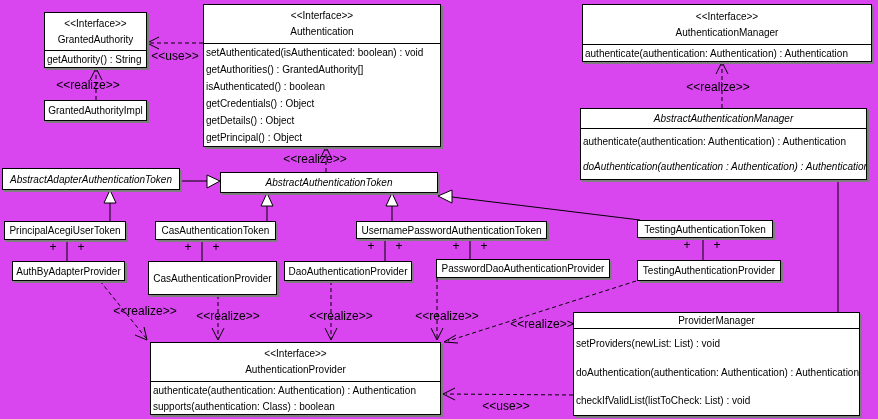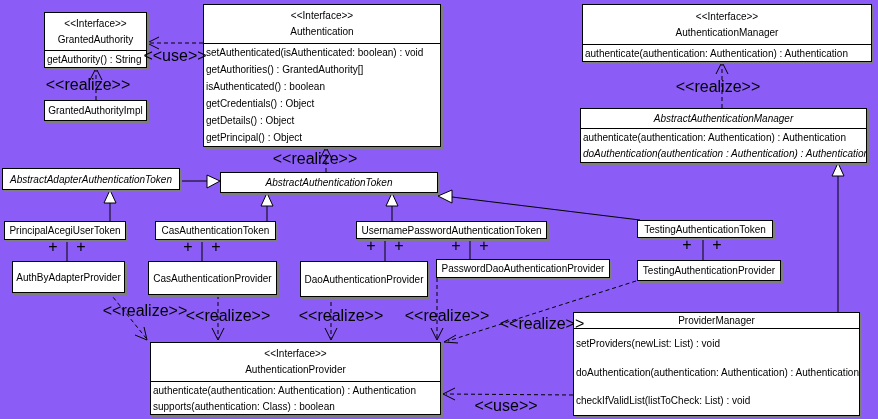--- a/index.html
+++ b/index.html
@@ -1,34 +1,34 @@
 <!DOCTYPE html>
 <html><head>
 <meta charset="utf-8">
 <style>
   html,body{margin:0;padding:0;}
   body{background:#efefef;font-family:"Liberation Sans", sans-serif;}
-  #diagram{position:relative;width:878px;height:419px;background:#8b5cf6;overflow:hidden;
+  #diagram{position:relative;width:878px;height:419px;background:#d946ef;overflow:hidden;
            font-size:10px;color:#000;}
   #connectors{position:absolute;left:0;top:0;width:878px;height:419px;z-index:1;pointer-events:none;}
   .uml-box{position:absolute;box-sizing:border-box;background:#fff;border:1px solid #000;
            box-shadow:2px 2px 0 #7e7e7e;z-index:2;display:flex;flex-direction:column;}
   .title{flex:0 0 auto;border-bottom:1px solid #000;display:flex;flex-direction:column;
          justify-content:center;align-items:center;text-align:center;overflow:hidden;}
   .stereotype{line-height:16px;white-space:nowrap;}
   .cname{line-height:16px;white-space:nowrap;}
   .nameonly{justify-content:center;align-items:center;text-align:center;overflow:hidden;}
   .nameonly .cname{line-height:normal;}
   .abstract .cname{font-style:italic;}
   .methods{flex:1 1 auto;display:flex;flex-direction:column;overflow:hidden;}
   .method{flex:1 1 0;display:flex;align-items:center;padding-left:2px;
           white-space:nowrap;overflow:hidden;}
   .method.italic{font-style:italic;}
   .edge-label{position:absolute;z-index:3;transform:translateX(-50%);white-space:nowrap;
-              font-size:16px;line-height:12px;}
+              font-size:12px;line-height:12px;}
   .plus{transform:translateX(-50%);}
 </style>
 </head>
 <body>
 
 <div id="diagram">
 
   <svg id="connectors" viewBox="0 0 878 419" xmlns="http://www.w3.org/2000/svg">
 
     <g stroke="#000" fill="none">
@@ -156,21 +156,21 @@
     </div>
     <div class="methods">
       <div class="method">authenticate(authentication: Authentication) : Authentication</div>
     </div>
   </div>
 
   <div class="uml-box nameonly" style="left:44px;top:100px;width:103px;height:21px">
     <div class="cname">GrantedAuthorityImpl</div>
   </div>
 
-  <div class="uml-box abstract" style="left:580px;top:108px;width:287px;height:55px">
+  <div class="uml-box abstract" style="left:580px;top:108px;width:287px;height:72px">
     <div class="title" style="height:19px">
       <div class="cname">AbstractAuthenticationManager</div>
     </div>
     <div class="methods">
       <div class="method">authenticate(authentication: Authentication) : Authentication</div>
       <div class="method italic">doAuthentication(authentication : Authentication) : Authentication</div>
     </div>
   </div>
 
   <div class="uml-box nameonly abstract" style="left:2px;top:168px;width:178px;height:22px">
@@ -187,27 +187,27 @@
   <div class="uml-box nameonly" style="left:155px;top:221px;width:121px;height:19px">
     <div class="cname">CasAuthenticationToken</div>
   </div>
   <div class="uml-box nameonly" style="left:356px;top:221px;width:191px;height:18px">
     <div class="cname">UsernamePasswordAuthenticationToken</div>
   </div>
   <div class="uml-box nameonly" style="left:637px;top:220px;width:136px;height:18px">
     <div class="cname">TestingAuthenticationToken</div>
   </div>
 
-  <div class="uml-box nameonly" style="left:12px;top:261px;width:113px;height:32px">
+  <div class="uml-box nameonly" style="left:12px;top:261px;width:113px;height:20px">
     <div class="cname">AuthByAdapterProvider</div>
   </div>
   <div class="uml-box nameonly" style="left:148px;top:261px;width:129px;height:34px">
     <div class="cname">CasAuthenticationProvider</div>
   </div>
-  <div class="uml-box nameonly" style="left:300px;top:261px;width:128px;height:36px">
+  <div class="uml-box nameonly" style="left:284px;top:261px;width:128px;height:20px">
     <div class="cname">DaoAuthenticationProvider</div>
   </div>
   <div class="uml-box nameonly" style="left:436px;top:259px;width:174px;height:19px">
     <div class="cname">PasswordDaoAuthenticationProvider</div>
   </div>
   <div class="uml-box nameonly" style="left:637px;top:260px;width:144px;height:21px">
     <div class="cname">TestingAuthenticationProvider</div>
   </div>
 
   <div class="uml-box" style="left:150px;top:342px;width:291px;height:73px">

